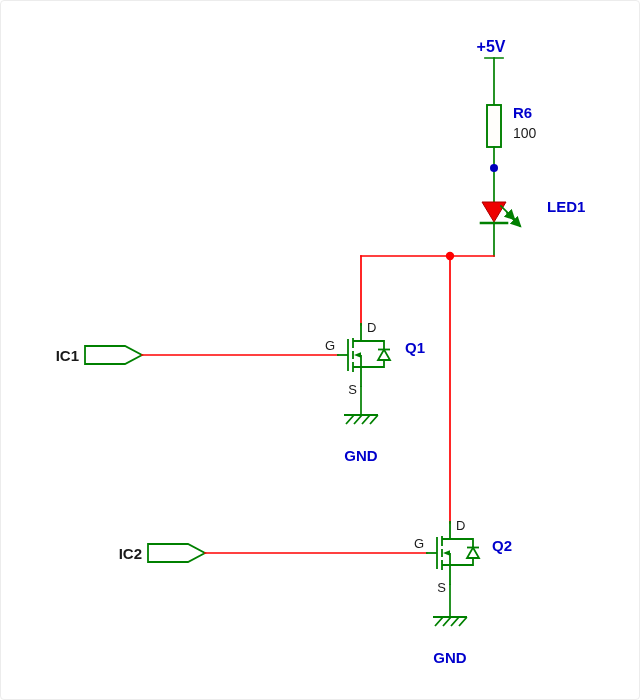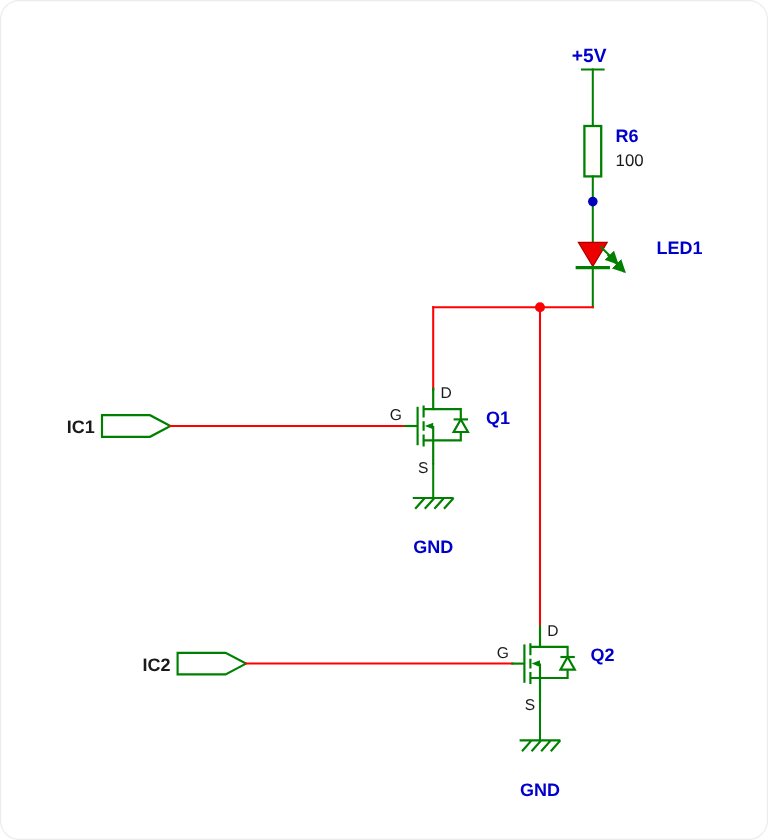--- a/index.html
+++ b/index.html
@@ -1,19 +1,19 @@
 <!DOCTYPE html>
 <html style="--background: #ffffff; --wire-red: #ff0000; --component-green: #008000; --label-blue: #0000cc; --label-black: #1a1a1a; --junction-blue: #0000bb; --led-red: #ee0000; --led-stroke: #aa0000;"><head>
 <meta charset="utf-8">
 <style>
   html,body{margin:0;padding:0;background:#ffffff;}
   .canvas{
     position:relative;width:640px;height:700px;box-sizing:border-box;
     background:var(--background,#ffffff);
-    border:1px solid #ececec;border-radius:16px;overflow:hidden;
+    border:1px solid #ececec;border-radius:4px;overflow:hidden;
     font-family:"Liberation Sans",sans-serif;
   }
   svg{display:block;}
   .wire-r{stroke:var(--wire-red,#ff0000);stroke-width:1.7;fill:none;stroke-linecap:square;}
   .wire-g{stroke:var(--component-green,#008000);stroke-width:1.7;fill:none;stroke-linecap:square;}
   .sym{stroke:var(--component-green,#008000);stroke-width:1.8;fill:none;stroke-linejoin:miter;}
   .sym-fill{fill:var(--component-green,#008000);stroke:none;}
   .port{fill:#ffffff;stroke:var(--component-green,#008000);stroke-width:1.8;}
   .res{fill:#fffefb;stroke:var(--component-green,#008000);stroke-width:1.9;}
   .led-tri{fill:var(--led-red,#ee0000);stroke:var(--led-stroke,#aa0000);stroke-width:1;}

